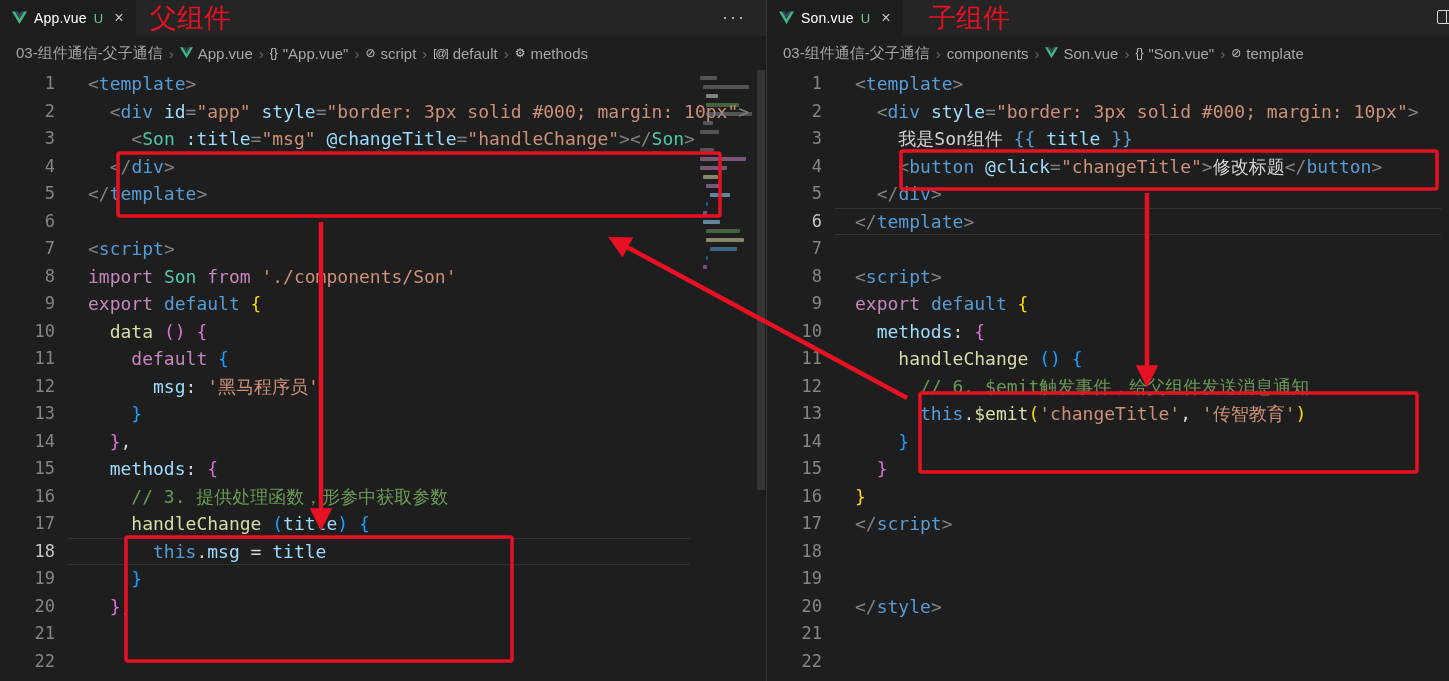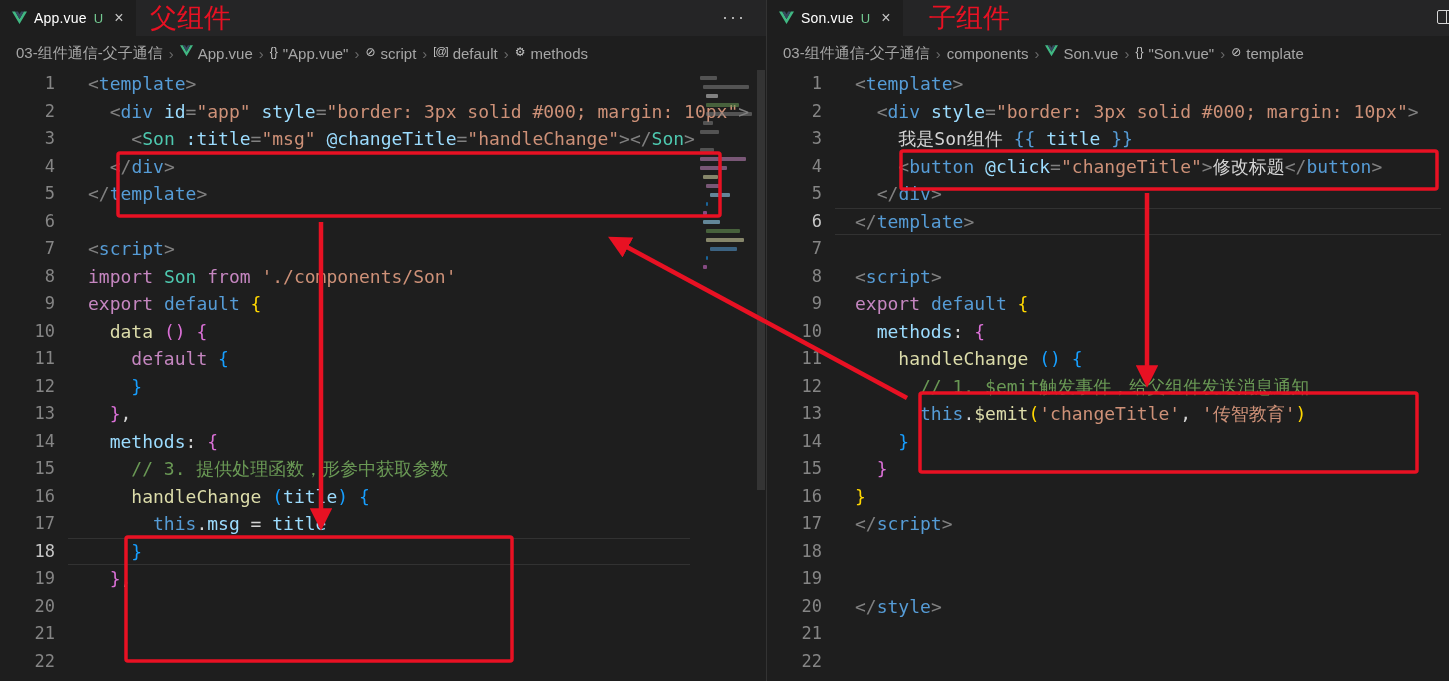--- a/index.html
+++ b/index.html
@@ -25,21 +25,21 @@
   .actions { position:absolute; right:20px; top:0; line-height:34px; color:#c5c5c5;
              font-size:18px; letter-spacing:2px; cursor:pointer; }
   .corner-icon { position:absolute; right:-4px; top:10px; width:16px; height:14px;
                  border:1.5px solid #d7d7d7; border-radius:2px; }
   .corner-icon::after { content:""; position:absolute; top:0; bottom:0; left:8px;
                  border-left:1.5px solid #d7d7d7; }
 
   .breadcrumb { height:34px; display:flex; align-items:center; padding-left:16px;
                 color:#a6a6a6; font-size:15px; white-space:nowrap; overflow:hidden; }
   .bc-sep { color:#6a6a6a; margin:0 6px; font-size:15px; }
-  .bc-item { display:inline-flex; gap:5px; cursor:pointer; }
+  .bc-item { display:inline-flex; align-items:center; gap:5px; cursor:pointer; }
   .bc-icon { font-size:12px; color:#c5c5c5; }
   .bc-icon.at { font-size:11px; letter-spacing:-1px; }
 
   .editor { position:absolute; top:70px; left:0; right:0; bottom:0; display:flex;
             font-family:"DejaVu Sans Mono","Liberation Mono",monospace; font-size:18px; }
   .gutter { width:68px; flex:none; }
   .ln { height:27.5px; line-height:27.5px; text-align:right; padding-right:13px;
         color:#858585; font-size:17px; }
   .ln.active { color:#c6c6c6; }
   .code { flex:1; overflow:hidden; padding-left:20px; position:relative; }
@@ -140,20 +140,21 @@
         <div class="line"><span style="color: rgb(212, 212, 212);">  </span><span style="color: rgb(128, 128, 128);">&lt;</span><span style="color: rgb(86, 156, 214);">div</span><span style="color: rgb(212, 212, 212);"> </span><span style="color: rgb(156, 220, 254);">id</span><span style="color: rgb(128, 128, 128);">=</span><span style="color: rgb(206, 145, 120);">"app"</span><span style="color: rgb(212, 212, 212);"> </span><span style="color: rgb(156, 220, 254);">style</span><span style="color: rgb(128, 128, 128);">=</span><span style="color: rgb(206, 145, 120);">"border: 3px solid #000; margin: 10px"</span><span style="color: rgb(128, 128, 128);">&gt;</span></div>
         <div class="line"><span style="color: rgb(212, 212, 212);">    </span><span style="color: rgb(128, 128, 128);">&lt;</span><span style="color: rgb(78, 201, 176);">Son</span><span style="color: rgb(212, 212, 212);"> </span><span style="color: rgb(156, 220, 254);">:title</span><span style="color: rgb(128, 128, 128);">=</span><span style="color: rgb(206, 145, 120);">"msg"</span><span style="color: rgb(212, 212, 212);"> </span><span style="color: rgb(156, 220, 254);">@changeTitle</span><span style="color: rgb(128, 128, 128);">=</span><span style="color: rgb(206, 145, 120);">"handleChange"</span><span style="color: rgb(128, 128, 128);">&gt;&lt;/</span><span style="color: rgb(78, 201, 176);">Son</span><span style="color: rgb(128, 128, 128);">&gt;</span></div>
         <div class="line"><span style="color: rgb(212, 212, 212);">  </span><span style="color: rgb(128, 128, 128);">&lt;/</span><span style="color: rgb(86, 156, 214);">div</span><span style="color: rgb(128, 128, 128);">&gt;</span></div>
         <div class="line"><span style="color: rgb(128, 128, 128);">&lt;/</span><span style="color: rgb(86, 156, 214);">template</span><span style="color: rgb(128, 128, 128);">&gt;</span></div>
         <div class="line"></div>
         <div class="line"><span style="color: rgb(128, 128, 128);">&lt;</span><span style="color: rgb(86, 156, 214);">script</span><span style="color: rgb(128, 128, 128);">&gt;</span></div>
         <div class="line"><span style="color: rgb(197, 134, 192);">import</span><span style="color: rgb(212, 212, 212);"> </span><span style="color: rgb(78, 201, 176);">Son</span><span style="color: rgb(212, 212, 212);"> </span><span style="color: rgb(197, 134, 192);">from</span><span style="color: rgb(212, 212, 212);"> </span><span style="color: rgb(206, 145, 120);">'./components/Son'</span></div>
         <div class="line"><span style="color: rgb(197, 134, 192);">export</span><span style="color: rgb(212, 212, 212);"> </span><span style="color: rgb(86, 156, 214);">default</span><span style="color: rgb(212, 212, 212);"> </span><span style="color: rgb(255, 215, 0);">{</span></div>
         <div class="line"><span style="color: rgb(212, 212, 212);">  </span><span style="color: rgb(220, 220, 170);">data</span><span style="color: rgb(212, 212, 212);"> </span><span style="color: rgb(218, 112, 214);">()</span><span style="color: rgb(212, 212, 212);"> </span><span style="color: rgb(218, 112, 214);">{</span></div>
         <div class="line"><span style="color: rgb(212, 212, 212);">    </span><span style="color: rgb(197, 134, 192);">default</span><span style="color: rgb(212, 212, 212);"> </span><span style="color: rgb(23, 159, 255);">{</span></div>
+        <div class="line"><span style="color: rgb(212, 212, 212);">      </span><span style="color: rgb(156, 220, 254);">msg</span><span style="color: rgb(212, 212, 212);">: </span><span style="color: rgb(206, 145, 120);">'黑马程序员'</span></div>
         <div class="line"><span style="color: rgb(212, 212, 212);">    </span><span style="color: rgb(23, 159, 255);">}</span></div>
         <div class="line"><span style="color: rgb(212, 212, 212);">  </span><span style="color: rgb(218, 112, 214);">}</span><span style="color: rgb(212, 212, 212);">,</span></div>
         <div class="line"><span style="color: rgb(212, 212, 212);">  </span><span style="color: rgb(156, 220, 254);">methods</span><span style="color: rgb(212, 212, 212);">: </span><span style="color: rgb(218, 112, 214);">{</span></div>
         <div class="line"><span style="color: rgb(106, 153, 85);">    // 3. 提供处理函数，形参中获取参数</span></div>
         <div class="line"><span style="color: rgb(212, 212, 212);">    </span><span style="color: rgb(220, 220, 170);">handleChange</span><span style="color: rgb(212, 212, 212);"> </span><span style="color: rgb(23, 159, 255);">(</span><span style="color: rgb(156, 220, 254);">title</span><span style="color: rgb(23, 159, 255);">)</span><span style="color: rgb(212, 212, 212);"> </span><span style="color: rgb(23, 159, 255);">{</span></div>
         <div class="line"><span style="color: rgb(212, 212, 212);">      </span><span style="color: rgb(86, 156, 214);">this</span><span style="color: rgb(212, 212, 212);">.</span><span style="color: rgb(156, 220, 254);">msg</span><span style="color: rgb(212, 212, 212);"> = </span><span style="color: rgb(156, 220, 254);">title</span></div>
         <div class="line"><span style="color: rgb(212, 212, 212);">    </span><span style="color: rgb(23, 159, 255);">}</span></div>
         <div class="line"><span style="color: rgb(212, 212, 212);">  </span><span style="color: rgb(218, 112, 214);">}</span><span style="color: rgb(212, 212, 212);">,</span></div>
       </div>
     <div class="minimap" id="minimap-left">
@@ -258,21 +259,21 @@
         <div class="line"><span style="color: rgb(212, 212, 212);">  </span><span style="color: rgb(128, 128, 128);">&lt;</span><span style="color: rgb(86, 156, 214);">div</span><span style="color: rgb(212, 212, 212);"> </span><span style="color: rgb(156, 220, 254);">style</span><span style="color: rgb(128, 128, 128);">=</span><span style="color: rgb(206, 145, 120);">"border: 3px solid #000; margin: 10px"</span><span style="color: rgb(128, 128, 128);">&gt;</span></div>
         <div class="line"><span style="color: rgb(212, 212, 212);">    我是Son组件 </span><span style="color: rgb(86, 156, 214);">{{</span><span style="color: rgb(156, 220, 254);"> title </span><span style="color: rgb(86, 156, 214);">}}</span></div>
         <div class="line"><span style="color: rgb(212, 212, 212);">    </span><span style="color: rgb(128, 128, 128);">&lt;</span><span style="color: rgb(86, 156, 214);">button</span><span style="color: rgb(212, 212, 212);"> </span><span style="color: rgb(156, 220, 254);">@click</span><span style="color: rgb(128, 128, 128);">=</span><span style="color: rgb(206, 145, 120);">"changeTitle"</span><span style="color: rgb(128, 128, 128);">&gt;</span><span style="color: rgb(212, 212, 212);">修改标题</span><span style="color: rgb(128, 128, 128);">&lt;/</span><span style="color: rgb(86, 156, 214);">button</span><span style="color: rgb(128, 128, 128);">&gt;</span></div>
         <div class="line"><span style="color: rgb(212, 212, 212);">  </span><span style="color: rgb(128, 128, 128);">&lt;/</span><span style="color: rgb(86, 156, 214);">div</span><span style="color: rgb(128, 128, 128);">&gt;</span></div>
         <div class="line"><span style="color: rgb(128, 128, 128);">&lt;/</span><span style="color: rgb(86, 156, 214);">template</span><span style="color: rgb(128, 128, 128);">&gt;</span></div>
         <div class="line"></div>
         <div class="line"><span style="color: rgb(128, 128, 128);">&lt;</span><span style="color: rgb(86, 156, 214);">script</span><span style="color: rgb(128, 128, 128);">&gt;</span></div>
         <div class="line"><span style="color: rgb(197, 134, 192);">export</span><span style="color: rgb(212, 212, 212);"> </span><span style="color: rgb(86, 156, 214);">default</span><span style="color: rgb(212, 212, 212);"> </span><span style="color: rgb(255, 215, 0);">{</span></div>
         <div class="line"><span style="color: rgb(212, 212, 212);">  </span><span style="color: rgb(156, 220, 254);">methods</span><span style="color: rgb(212, 212, 212);">: </span><span style="color: rgb(218, 112, 214);">{</span></div>
         <div class="line"><span style="color: rgb(212, 212, 212);">    </span><span style="color: rgb(220, 220, 170);">handleChange</span><span style="color: rgb(212, 212, 212);"> </span><span style="color: rgb(23, 159, 255);">()</span><span style="color: rgb(212, 212, 212);"> </span><span style="color: rgb(23, 159, 255);">{</span></div>
-        <div class="line"><span style="color: rgb(106, 153, 85);">      // 1. $emit触发事件，给父组件发送消息通知</span></div>
+        <div class="line"><span style="color: rgb(106, 153, 85);">      // 6. $emit触发事件，给父组件发送消息通知</span></div>
         <div class="line"><span style="color: rgb(212, 212, 212);">      </span><span style="color: rgb(86, 156, 214);">this</span><span style="color: rgb(212, 212, 212);">.</span><span style="color: rgb(220, 220, 170);">$emit</span><span style="color: rgb(255, 215, 0);">(</span><span style="color: rgb(206, 145, 120);">'changeTitle'</span><span style="color: rgb(212, 212, 212);">, </span><span style="color: rgb(206, 145, 120);">'传智教育'</span><span style="color: rgb(255, 215, 0);">)</span></div>
         <div class="line"><span style="color: rgb(212, 212, 212);">    </span><span style="color: rgb(23, 159, 255);">}</span></div>
         <div class="line"><span style="color: rgb(212, 212, 212);">  </span><span style="color: rgb(218, 112, 214);">}</span></div>
         <div class="line"><span style="color: rgb(255, 215, 0);">}</span></div>
         <div class="line"><span style="color: rgb(128, 128, 128);">&lt;/</span><span style="color: rgb(86, 156, 214);">script</span><span style="color: rgb(128, 128, 128);">&gt;</span></div>
         <div class="line"></div>
         <div class="line"></div>
         <div class="line"><span style="color: rgb(128, 128, 128);">&lt;/</span><span style="color: rgb(86, 156, 214);">style</span><span style="color: rgb(128, 128, 128);">&gt;</span></div>
       </div>
   </div>

